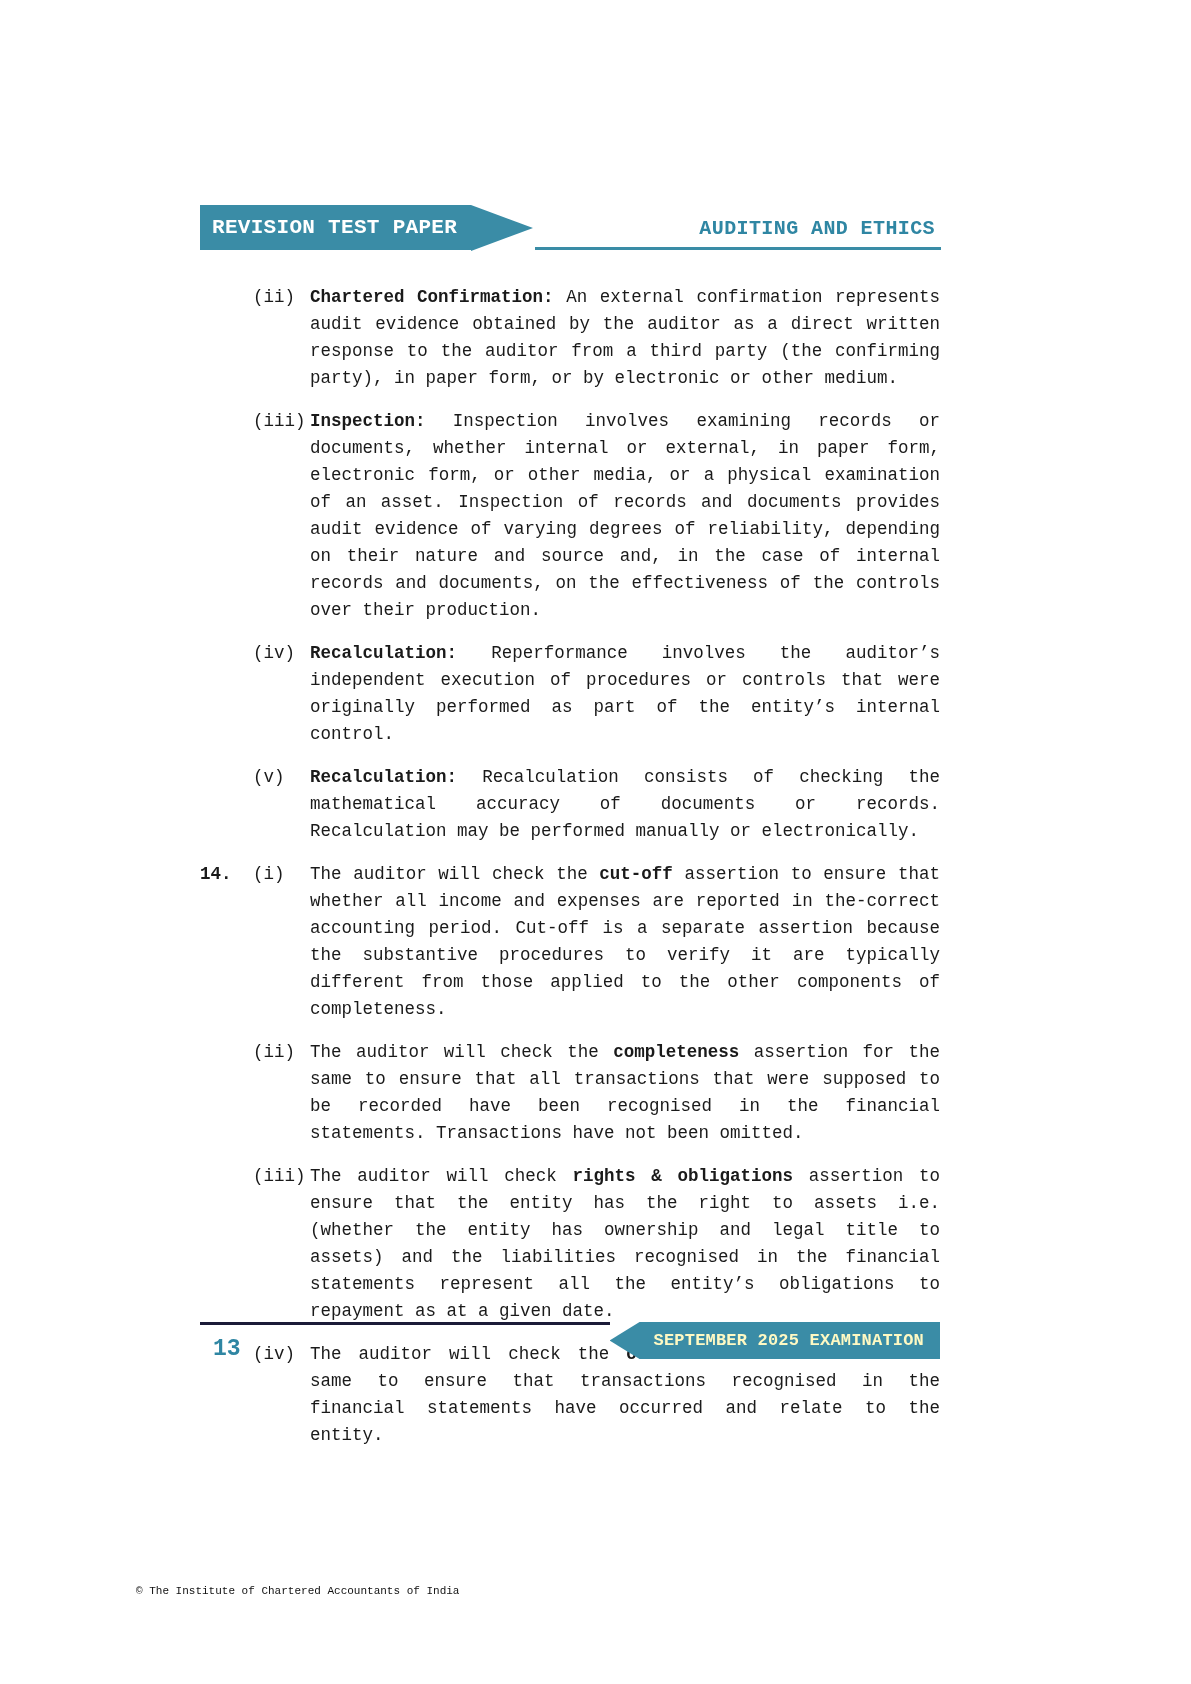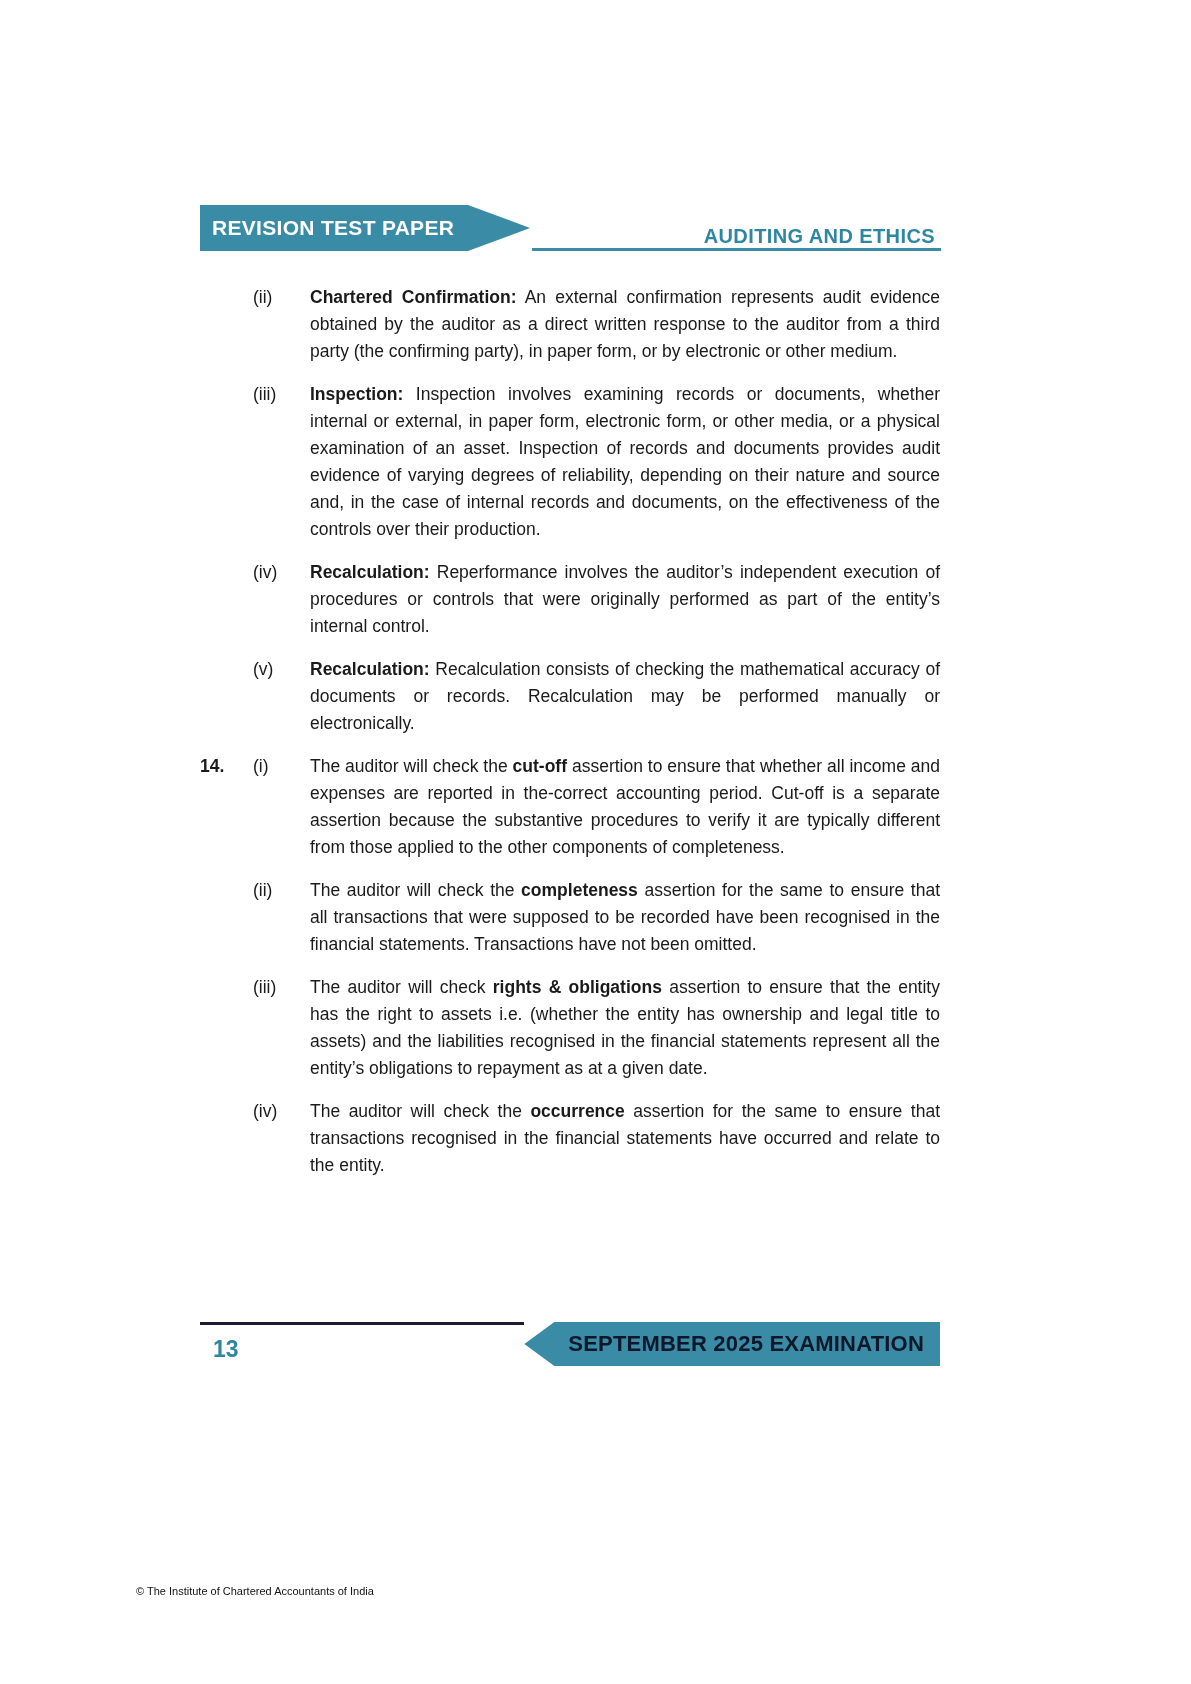--- a/index.html
+++ b/index.html
@@ -2,21 +2,21 @@
 <html><head>
 <meta charset="utf-8">
 <style>
   html, body { margin: 0; padding: 0; background: #e8e8e8; }
   .page {
     position: relative;
     width: 1191px;
     height: 1684px;
     margin: 0 auto;
     background: #ffffff;
-    font-family: Liberation Sans, sans-serif;
+    font-family: Liberation Mono, monospace;
     color: #1a1a1a;
     overflow: hidden;
   }
 
   
   .header-row {
     position: absolute;
     top: 205px;
     left: 200px;
     width: 741px;
@@ -45,21 +45,21 @@
   }
   .header-title {
     flex: 1;
     margin-left: 64px;
     text-align: right;
     color: #2f86a3;
     font-weight: bold;
     font-size: 20px;
     letter-spacing: 0.4px;
     border-bottom: 3px solid #3a8ca6;
-    padding: 0 6px 0 0;
+    padding: 0 6px 7px 0;
   }
 
   
   .content {
     position: absolute;
     top: 284px;
     left: 200px;
     width: 740px;
     font-size: 17.5px;
     line-height: 27px;
@@ -79,23 +79,23 @@
     align-items: flex-start;
   }
   .footer-rule {
     flex: 1;
     height: 3px;
     background: #1b1b38;
     margin-top: 0;
   }
   .footer-banner {
     background: #3a8ca6;
-    color: #0f172a;
+    color: #fef9c3;
     font-weight: bold;
-    font-size: 22px;
+    font-size: 17px;
     letter-spacing: 0.2px;
     padding: 9px 16px 9px 44px;
     white-space: nowrap;
     clip-path: polygon(30px 0, 100% 0, 100% 100%, 30px 100%, 0 50%);
   }
   .page-number {
     position: absolute;
     top: 1336px;
     left: 213px;
     color: #2f86a3;

